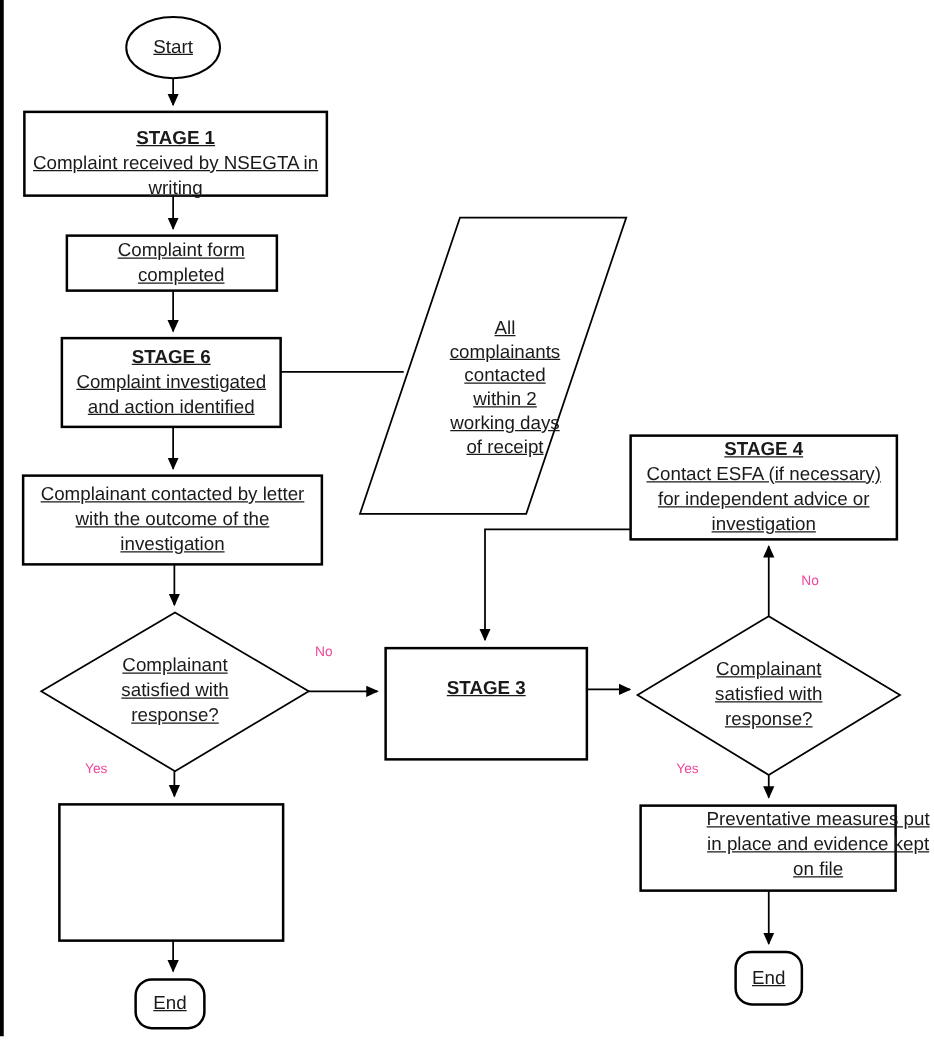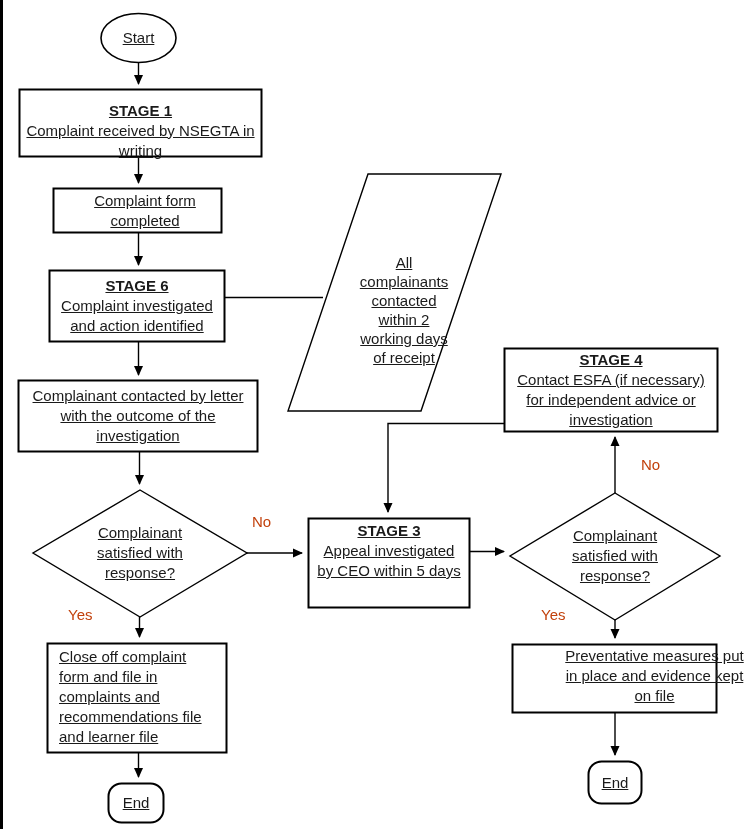--- a/index.html
+++ b/index.html
@@ -12,21 +12,21 @@
   .lbl {
     position:absolute; display:flex; flex-direction:column;
     align-items:center; justify-content:center;
     text-align:center; font-size:15px; line-height:20px;
     white-space:pre-line; color:#1a1a1a; pointer-events:none;text-decoration:underline;
   }
   .lbl .node-title { font-weight:bold; display:block; }
   .tight { line-height:19px; }
   .left-align { align-items:flex-start; text-align:left; padding:4px 0 0 12px; justify-content:flex-start; box-sizing:border-box; }
   .top-bias { padding-bottom:24px; box-sizing:border-box; }
-  .edge-label { position:absolute; font-size:15px; line-height:18px; color:#c2410c; }
+  .edge-label { position:absolute; font-size:11px; line-height:18px; color:#ec4899; }
 </style>
 </head>
 <body>
 
 <div id="stage">
 
   <div class="page-edge"></div>
 
   <svg id="diagram-svg" width="747" height="834" viewBox="0 0 747 834">
     <defs>
@@ -97,36 +97,29 @@
   <div class="lbl" style="left:18px; top:380px; width:240px; height:72px;">Complainant contacted by letter
 with the outcome of the
 investigation</div>
 
   <div class="lbl" style="left:75px; top:523px; width:130px; height:60px;">Complainant
 satisfied with
 response?</div>
 
   <div class="lbl top-bias" style="left:308px; top:518px; width:162px; height:90px;">
     <span class="node-title">STAGE 3</span>
-    <span>Appeal investigated
-by CEO within 5 days</span>
   </div>
 
   <div class="lbl" style="left:504px; top:348px; width:214px; height:84px;justify-content:center;">
     <span class="node-title">STAGE 4</span>
     <span>Contact ESFA (if necessary)
 for independent advice or
 investigation</span>
   </div>
 
-  <div class="lbl left-align" style="left:47px; top:643px; width:180px; height:110px;">Close off complaint
-form and file in
-complaints and
-recommendations file
-and learner file</div>
 
   <div class="lbl" style="left:550px; top:526px; width:130px; height:60px;">Complainant
 satisfied with
 response?</div>
 
   <div class="lbl" style="left:512px; top:644px; width:205px; height:64px;padding-left:40px;">Preventative measures put
 in place and evidence kept
 on file</div>
 
   <div class="lbl" style="left:108px; top:783px; width:56px; height:40px;">End</div>

